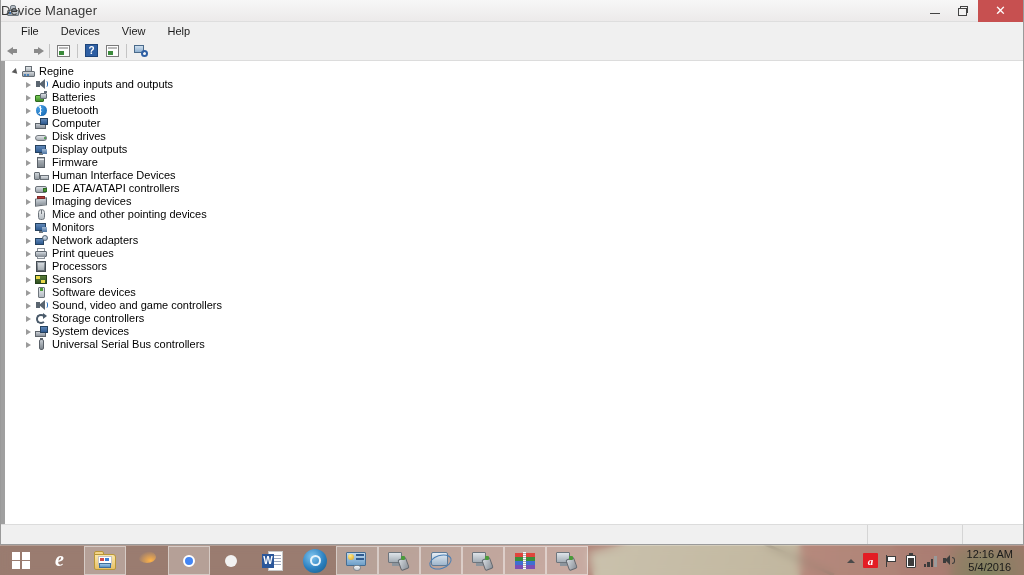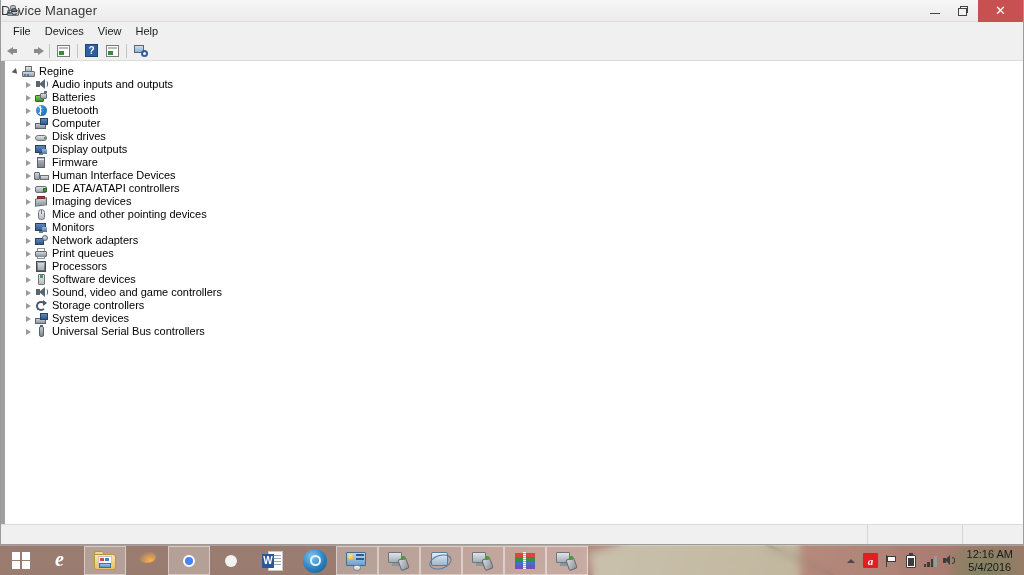--- a/index.html
+++ b/index.html
@@ -129,21 +129,21 @@
   
   .menubar {
     height: 19px; min-height: 19px;
     background: #f0f0f0;
     display: flex; align-items: center;
     padding-left: 5px;
     border-bottom: 1px solid #f0f0f0;
   }
   .menu-item {
     font-size: 11px; color: #1b1b1b;
-    padding: 2px 7px; cursor: default;
+    padding: 2px 7px; cursor: default; margin-left: 8px;
   }
 
   
   .toolbar {
     height: 20px; min-height: 20px;
     background: #f0f0f0;
     display: flex; align-items: center;
     padding-left: 3px;
     border-bottom: 1px solid #dcdcdc;
   }
@@ -750,20 +750,31 @@
       <span class="exp">
           <span class="tri-hollow"></span>
         </span>
       <span class="node-icon ico-cpu">
         <span class="sq"></span>
           <span class="in"></span>
       </span>
       <span class="node-label">Processors</span>
     </div>
 
+    <div class="tree-row child">
+      <span class="exp">
+          <span class="tri-hollow"></span>
+        </span>
+      <span class="node-icon ico-sensor">
+        <span class="sq"></span>
+          <span class="y1"></span>
+          <span class="y2"></span>
+      </span>
+      <span class="node-label">Sensors</span>
+    </div>
 
     <div class="tree-row child">
       <span class="exp">
           <span class="tri-hollow"></span>
         </span>
       <span class="node-icon ico-sw">
         <span class="box"></span>
           <span class="grn"></span>
       </span>
       <span class="node-label">Software devices</span>

